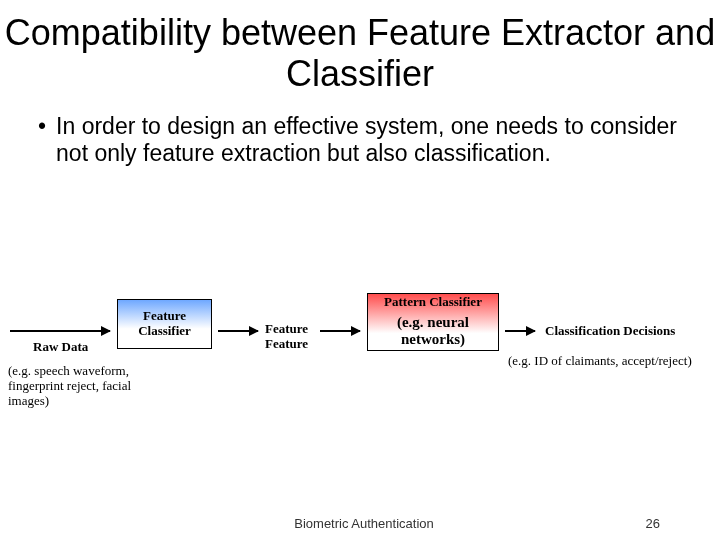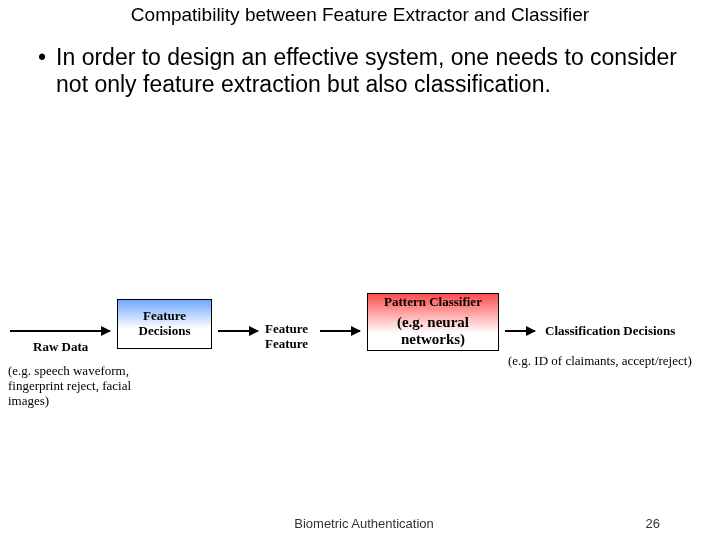--- a/index.html
+++ b/index.html
@@ -6,23 +6,23 @@
   body {
     width: 720px;
     height: 540px;
     background: #fff;
     font-family: Arial, Helvetica, sans-serif;
     position: relative;
     overflow: hidden;
   }
   .title {
     text-align: center;
-    font-size: 19px;
+    font-size: 36px;
     font-weight: 400;
-    padding-top: 4px;
+    padding-top: 12px;
     line-height: 1.15;
   }
   .body-text {
     font-size: 23px;
     padding: 18px 40px 0 36px;
     line-height: 1.2;
   }
   .bullet {
     display: flex;
     gap: 10px;
@@ -123,21 +123,21 @@
 
 <div class="diagram">
 
   <div class="arrow arrow1"></div>
 
   <div class="label bold label-raw">Raw Data</div>
   <div class="label label-raw-sub">(e.g. speech waveform, fingerprint reject, facial images)</div>
 
   <div class="box box-extractor">
     <span>Feature</span>
-    <span>Decisions</span>
+    <span>Classifier</span>
   </div>
 
   <div class="arrow arrow2"></div>
 
   <div class="label bold label-fv">
     <span>Feature</span><br>
     <span>Feature</span>
   </div>
 
   <div class="arrow arrow3"></div>

